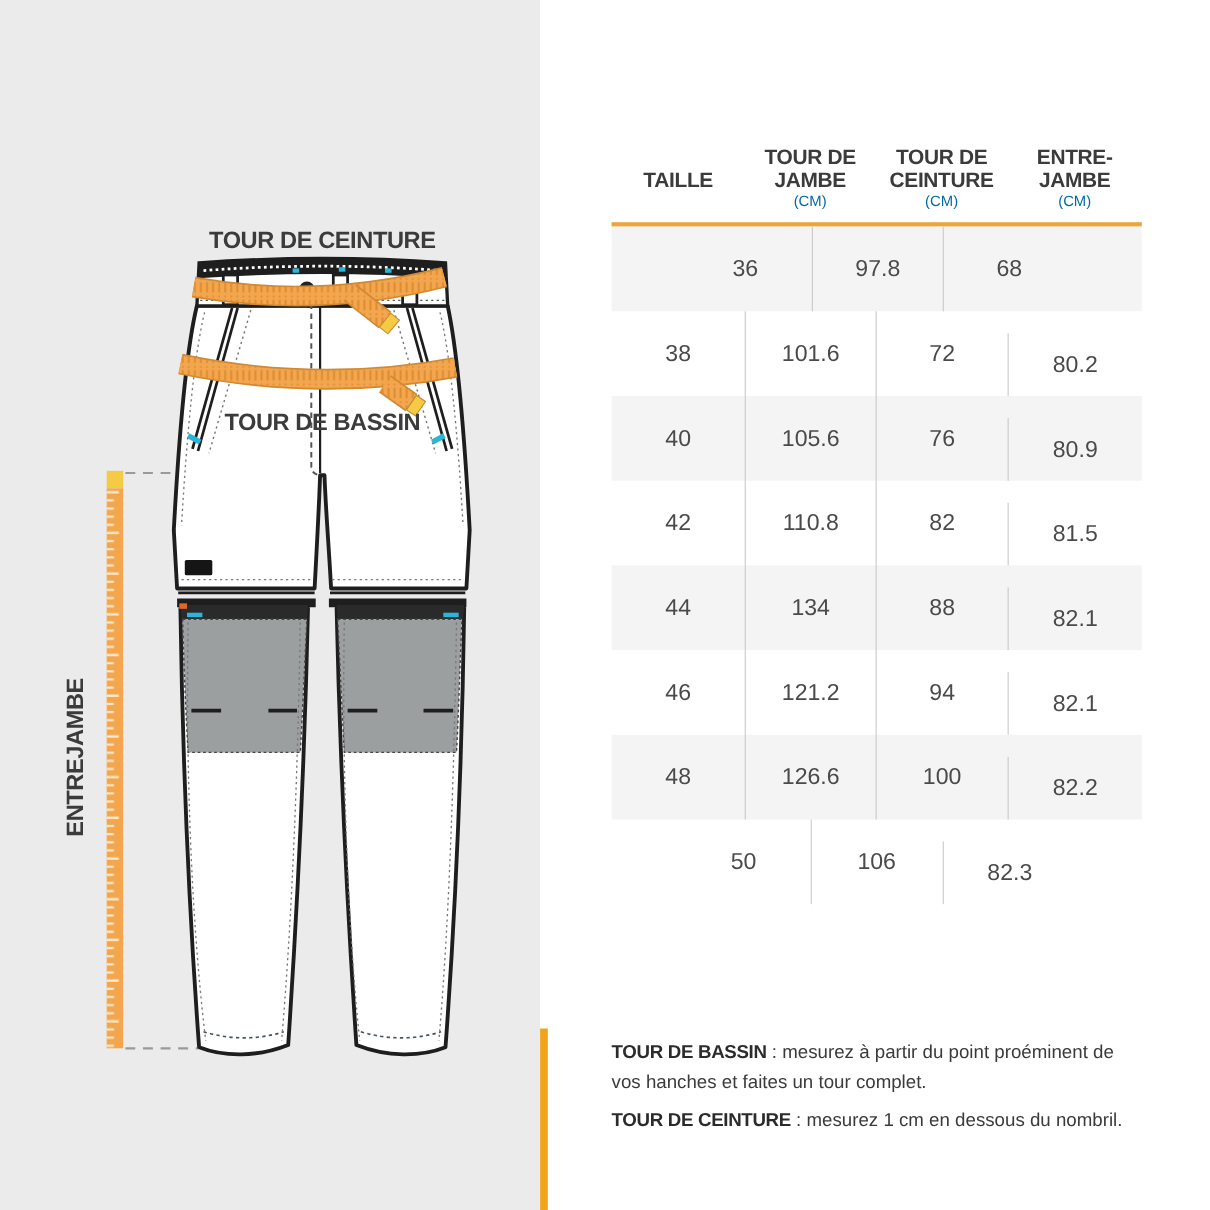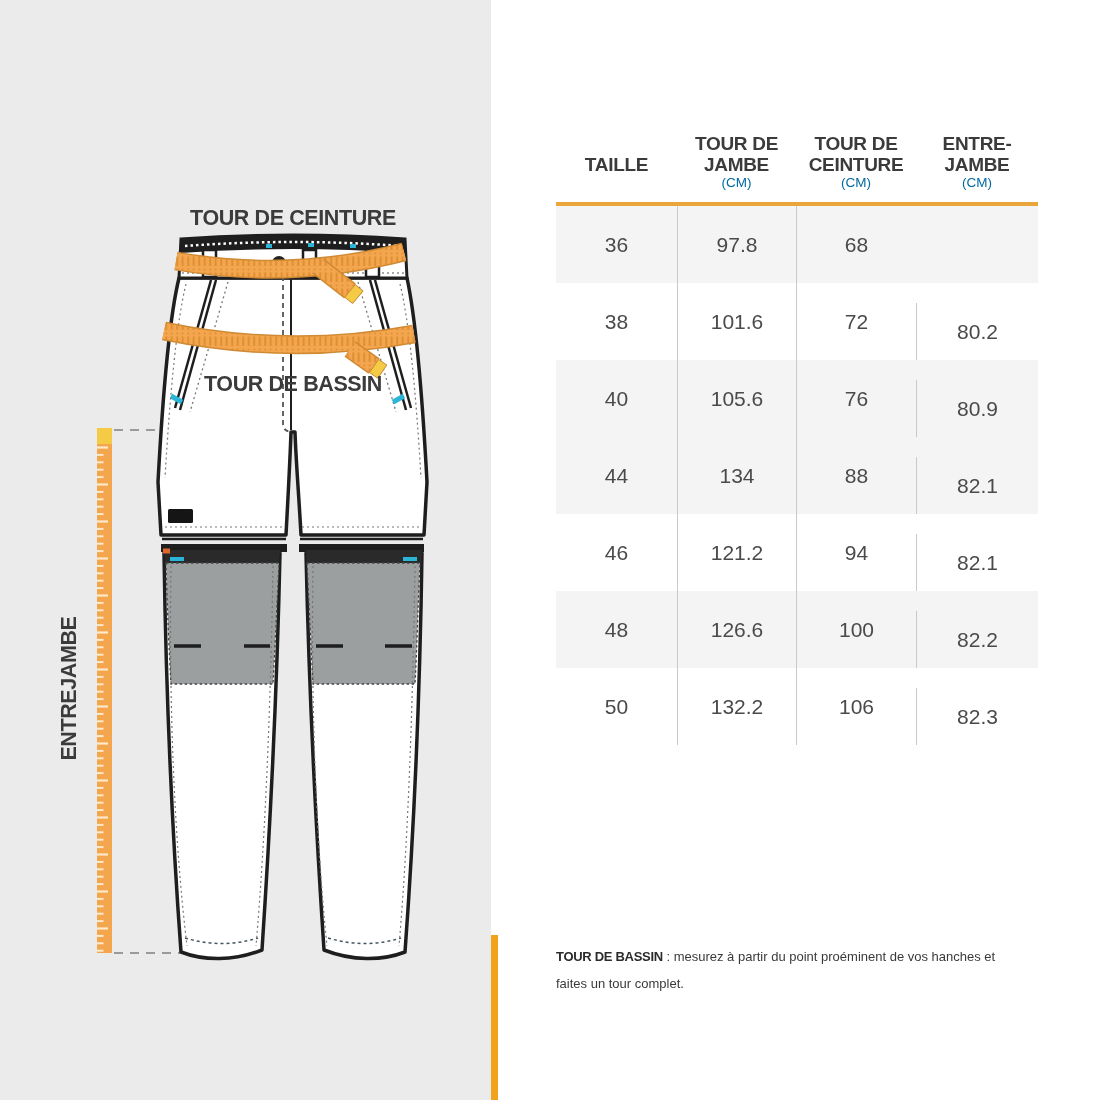--- a/index.html
+++ b/index.html
@@ -20,28 +20,28 @@
 
   
   .size-table{position:absolute;left:556px;top:128px;width:482px;}
   .thead{display:flex;align-items:flex-end;height:74px;}
   .th{display:flex;flex-direction:column;justify-content:flex-end;align-items:center;
       color:#3B3B3B;font-weight:bold;font-size:19px;line-height:21px;letter-spacing:-0.3px;
       padding-bottom:11px;box-sizing:border-box;}
   .th .unit{font-weight:normal;font-size:13.5px;line-height:16px;letter-spacing:0;color:#0369a1;min-height:16px;}
   .c1{width:121px;} .c2{width:119px;} .c3{width:120px;} .c4{width:122px;margin-top:20px;}
   .rule{height:4px;background:#E9A63B;}
-  .tbody .trow{display:flex;height:77px;}
+  .tbody .trow{display:flex;height:77px;justify-content:center;}
   .tbody .trow.striped{background:#F4F4F5;}
   .td{display:flex;align-items:center;justify-content:center;font-size:21px;color:#4A4A4A;
       box-sizing:border-box;}
   .td + .td{border-left:1.5px solid #C9C9C9;}
 
   
-  .notes{position:absolute;left:556px;top:943px;width:468px;font-size:13px;line-height:27px;color:#3A3A3A;}
+  .notes{position:absolute;left:556px;top:943px;width:468px;font-size:17px;line-height:27px;color:#3A3A3A;}
   .notes p{margin:0;}
   .notes p + p{margin-top:8px;}
   .notes b{color:#2B2B2B;letter-spacing:-0.3px;}
 
   svg{position:absolute;left:0;top:0;}
 </style>
 </head>
 <body>
 
 <div id="stage">
@@ -209,44 +209,50 @@
           <div class="td c2">101.6</div>
           <div class="td c3">72</div>
           <div class="td c4">80.2</div>
         </div>
         <div class="trow striped">
           <div class="td c1">40</div>
           <div class="td c2">105.6</div>
           <div class="td c3">76</div>
           <div class="td c4">80.9</div>
         </div>
+        <div class="trow">
+          <div class="td c1">42</div>
+          <div class="td c2">110.8</div>
+          <div class="td c3">82</div>
+          <div class="td c4">81.5</div>
+        </div>
         <div class="trow striped">
           <div class="td c1">44</div>
           <div class="td c2">134</div>
           <div class="td c3">88</div>
           <div class="td c4">82.1</div>
         </div>
         <div class="trow">
           <div class="td c1">46</div>
           <div class="td c2">121.2</div>
           <div class="td c3">94</div>
           <div class="td c4">82.1</div>
         </div>
         <div class="trow striped">
           <div class="td c1">48</div>
           <div class="td c2">126.6</div>
           <div class="td c3">100</div>
           <div class="td c4">82.2</div>
         </div>
         <div class="trow">
           <div class="td c1">50</div>
-          <div class="td c2">132.2</div>
           <div class="td c3">106</div>
           <div class="td c4">82.3</div>
         </div>
       </div>
   </div>
 
   <div class="notes">
     <p><b>TOUR DE BASSIN</b><span> : mesurez à partir du point proéminent de vos hanches et faites un tour complet.</span></p>
+    <p><b>TOUR DE CEINTURE</b><span> : mesurez 1 cm en dessous du nombril.</span></p>
   </div>
 
 </div>
 
 </body></html>

